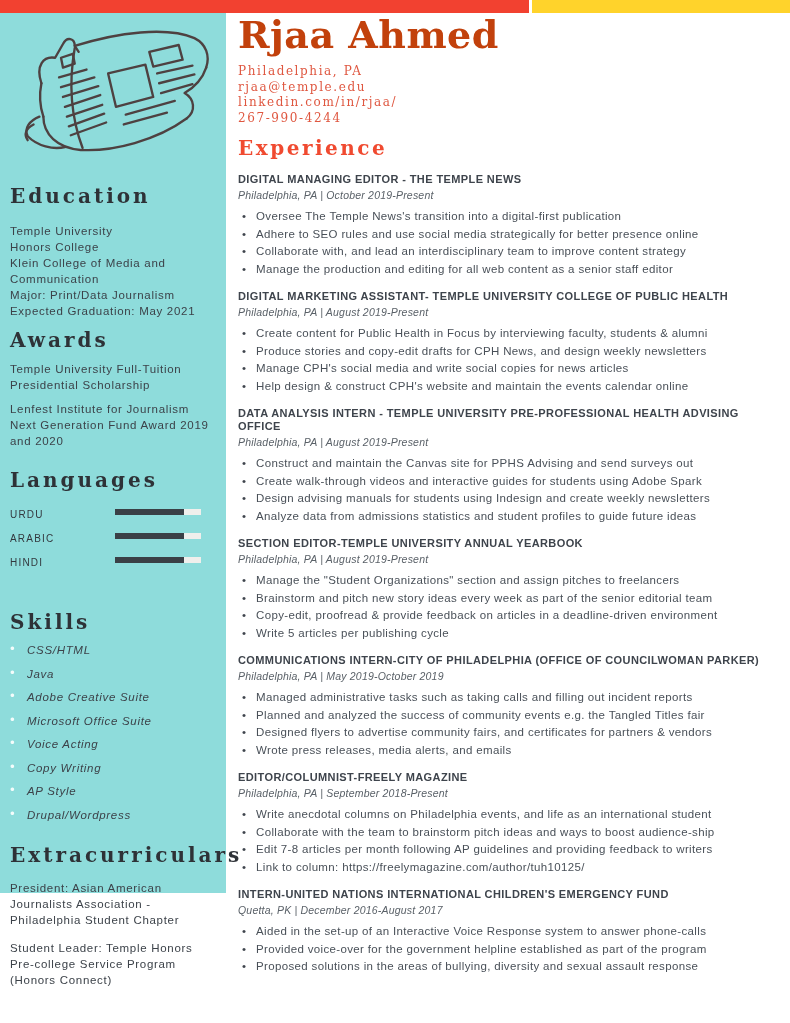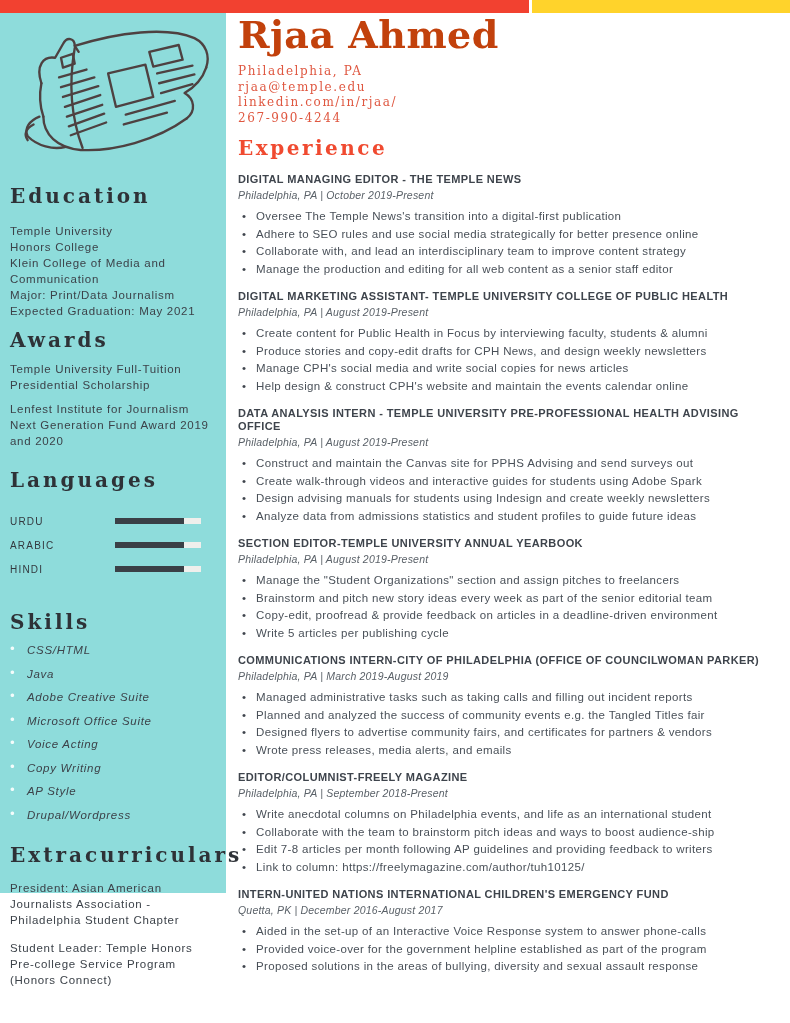--- a/index.html
+++ b/index.html
@@ -17,21 +17,21 @@
              letter-spacing:3px;color:#2E3237;margin:0;line-height:26px;}
   .hd-edu{margin-top:12px;}
   .hd-awd{margin-top:8px;}
   .hd-lang{margin-top:18px;}
   .hd-skill{margin-top:28px;}
   .hd-extra{margin-top:22px;}
   .side-text{font-size:11.5px;line-height:16px;letter-spacing:0.7px;color:#3C4249;}
   .edu-block{margin-top:14px;}
   .side-par{margin:8px 0 0 0;}
   .lang-block{margin-top:16px;}
-  .lang-row{display:flex;align-items:center;height:24px;gap:47px;}
+  .lang-row{display:flex;align-items:flex-start;height:24px;gap:47px;}
   .lang-label{width:58px;font-size:10px;letter-spacing:1.2px;color:#33383E;}
   .lang-bar{width:86px;height:6px;background:#EFEFEC;overflow:hidden;}
   .lang-fill{display:block;height:100%;background:#3A4046;}
   .skills{list-style:none;margin:10px 0 0 0;padding:0;}
   .skills li{position:relative;padding-left:17px;font-size:11.5px;letter-spacing:0.7px;
              color:#3C4249;margin-bottom:13px;line-height:10.5px;padding-top:0;height:10.5px;font-style:italic;}
   .skills li::before{content:"\2022";position:absolute;left:0;top:-1px;color:#F4FCFB;font-size:13px;}
   .extra-par{margin:12px 0 0 0;}
 
   
@@ -181,21 +181,21 @@
         <ul>
           <li>Manage the "Student Organizations" section and assign pitches to freelancers</li>
           <li>Brainstorm and pitch new story ideas every week as part of the senior editorial team</li>
           <li>Copy-edit, proofread &amp; provide feedback on articles in a deadline-driven environment</li>
           <li>Write 5 articles per publishing cycle</li>
         </ul>
       </section>
 
       <section class="job">
         <h3>COMMUNICATIONS INTERN-CITY OF PHILADELPHIA (OFFICE OF COUNCILWOMAN PARKER)</h3>
-        <div class="meta">Philadelphia, PA | March 2019-August 2019</div>
+        <div class="meta">Philadelphia, PA | May 2019-October 2019</div>
         <ul>
           <li>Managed administrative tasks such as taking calls and filling out incident reports</li>
           <li>Planned and analyzed the success of community events e.g. the Tangled Titles fair</li>
           <li>Designed flyers to advertise community fairs, and certificates for partners &amp; vendors</li>
           <li>Wrote press releases, media alerts, and emails</li>
         </ul>
       </section>
 
       <section class="job">
         <h3>EDITOR/COLUMNIST-FREELY MAGAZINE</h3>

